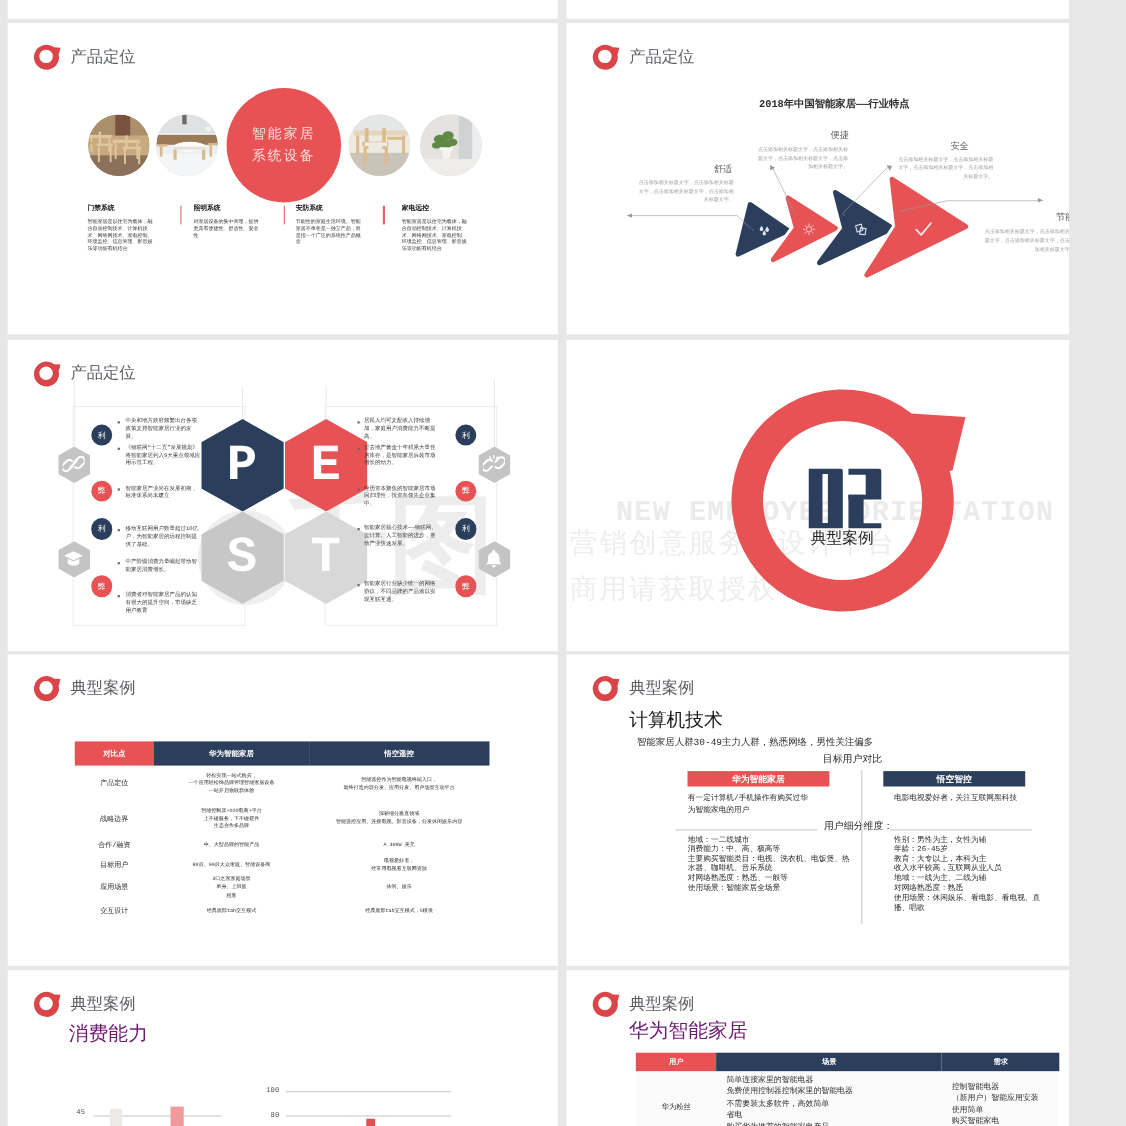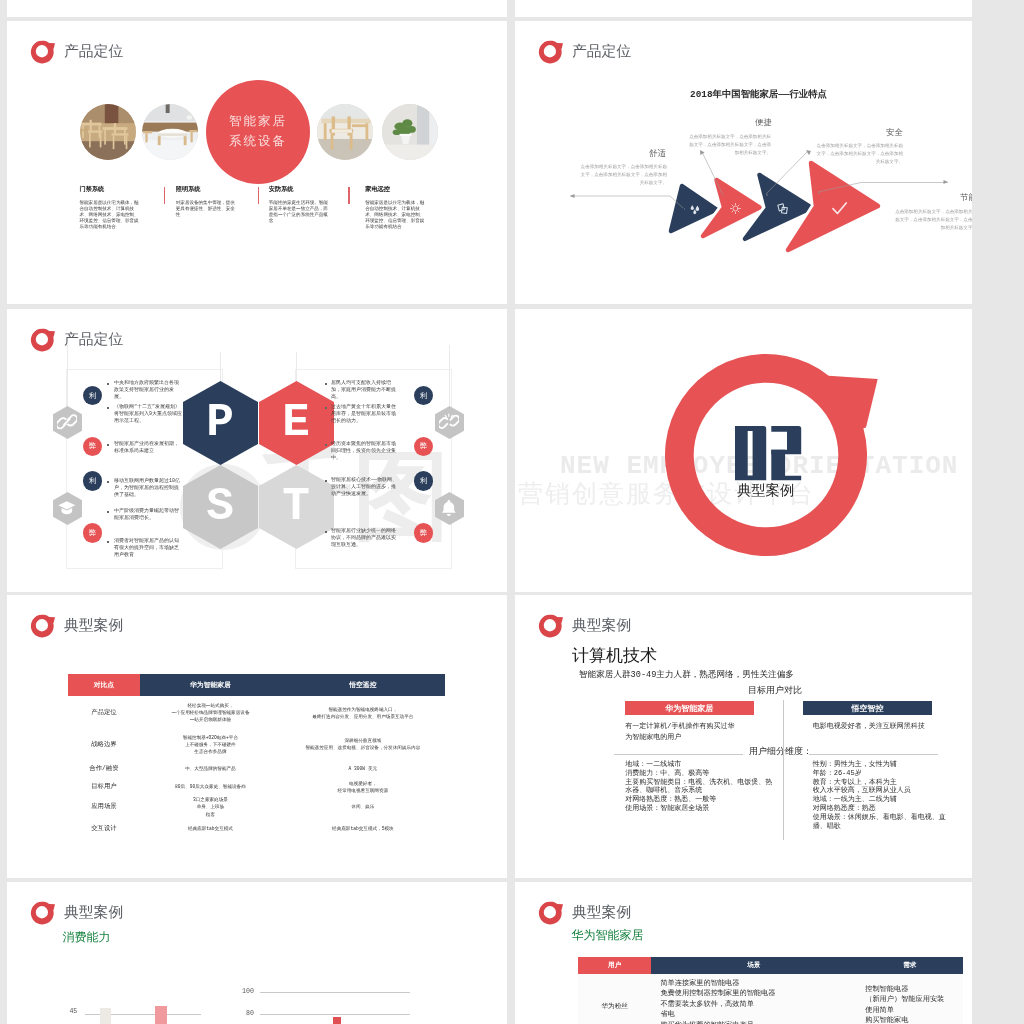--- a/index.html
+++ b/index.html
@@ -52,21 +52,21 @@
   .s6-h{position:absolute;font-size:17px;font-weight:normal;color:#1a1a1a;white-space:nowrap;line-height:1;}
   .s6-sub{position:absolute;font-size:8.6px;color:#2a2a2a;white-space:nowrap;line-height:1;}
   .s6-ct{position:absolute;font-size:9px;color:#2a2a2a;white-space:nowrap;line-height:1;}
   .s6-pill{position:absolute;color:#fff;font-size:8px;font-weight:bold;display:flex;
            align-items:center;justify-content:center;}
   .s6-d{position:absolute;font-size:7px;color:#2a2a2a;line-height:1.6;}
   .s6-dim{position:absolute;font-size:7px;color:#2a2a2a;line-height:1.26;}
   .s6-line{position:absolute;background:#c9c9c9;}
 
   
-  .s7-h{position:absolute;font-size:12px;font-weight:normal;color:#15803d;white-space:nowrap;line-height:1;}
+  .s7-h{position:absolute;font-size:18px;font-weight:normal;color:#701a75;white-space:nowrap;line-height:1;}
   .s7-b{position:absolute;font-size:7.1px;color:#3d3d3d;line-height:1.38;font-weight:normal;}
   .s7-tick{position:absolute;font-size:6.6px;color:#555;text-align:right;width:18px;line-height:1;}
   .s7-ln{position:absolute;height:1px;background:#c9c9c9;}
   .s7-bar{position:absolute;}
 </style>
 </head>
 <body>
 
 <div class="page">
 
@@ -262,21 +262,21 @@
         <path d="M 31.0 8.0 L 98.0 51.0 L 8.0 95.0 L 36.0 51.5 Z" fill="#E75355" stroke="#E75355" stroke-width="4.5" stroke-linejoin="round"></path>
       </svg>
       <svg style="position:absolute;left:314.5px;top:177.5px;" width="19" height="19" viewBox="0 0 22 22">
         <path d="M3.4 11.2 L8.6 16.8 L18.8 4.6" stroke="#fbe6e6" stroke-width="1.9" fill="none" stroke-linecap="round" stroke-linejoin="round"></path>
       </svg>
       <div style="position:absolute;left:303.0px;top:171.0px;width:1.8px;height:1.8px;border-radius:50%;background:#8d8d8d;opacity:.5;"></div>
       <div class="s2-lab" style="left:134.0px;top:129.0px;">舒适</div>
       <div class="s2-txt" style="left:64.0px;top:142.0px;width:88px;text-align:right;">点击添加相关标题文字，点击添加相关标题文字，点击添加相关标题文字，点击添加相关标题文字。</div>
       <div class="s2-lab" style="left:240.0px;top:98.0px;">便捷</div>
       <div class="s2-txt" style="left:170.0px;top:112.0px;width:86px;text-align:right;">点击添加相关标题文字，点击添加相关标题文字，点击添加相关标题文字，点击添加相关标题文字。</div>
-      <div class="s2-lab" style="left:371.0px;top:108.0px;">安全</div>
+      <div class="s2-lab" style="left:349px;top:108.0px;">安全</div>
       <div class="s2-txt" style="left:301.0px;top:121.0px;width:87px;text-align:right;">点击添加相关标题文字，点击添加相关标题文字，点击添加相关标题文字，点击添加相关标题文字。</div>
       <div class="s2-lab" style="left:445.0px;top:173.0px;">节能</div>
       <div class="s2-txt" style="left:376.0px;top:187.0px;width:86px;text-align:right;">点击添加相关标题文字，点击添加相关标题文字，点击添加相关标题文字，点击添加相关标题文字。</div>
       <svg style="position:absolute;left:0;top:0;" width="503" height="283" viewBox="0 0 503 283">
         <g stroke="#9a9a9a" stroke-width="0.55" fill="none">
           <path d="M168.0 187.0 L155.0 175.0 L55.0 175.0"></path>
           <path d="M207.5 173.0 L187.0 131.0"></path>
           <path d="M251.0 173.0 L293.0 130.0"></path>
           <path d="M303.0 171.0 L346.0 161.5 L433.0 161.5"></path>
         </g>
@@ -388,20 +388,21 @@
       <div class="s3-pt" style="left:324.0px;top:132.0px;">经历资本聚焦的智能家居市场回归理性，投资向领先企业集中。</div>
       <div class="s3-dot" style="left:318.0px;top:135.0px;"></div>
       <div class="s3-pt" style="left:324.0px;top:168.0px;">智能家居核心技术——物联网、云计算、人工智能的进步，推动产业快速发展。</div>
       <div class="s3-dot" style="left:318.0px;top:171.0px;"></div>
       <div class="s3-pt" style="left:324.0px;top:219.0px;">智能家居行业缺少统一的网络协议，不同品牌的产品难以实现互联互通。</div>
       <div class="s3-dot" style="left:318.0px;top:222.0px;"></div>
     </div>
 <div class="slide right" style="left:515px;top:309px;">
       <div class="wm-en" style="left:45.0px;top:142.0px;">NEW EMPLOYEE ORIENTATION</div>
       <div class="wm-cn" style="left:3.0px;top:168.0px;">营销创意服务与设计平台</div>
+      <div class="wm-cn" style="left:3.0px;top:210.0px;">商用请获取授权</div>
       <svg style="position:absolute;left:149.0px;top:43.5px;" width="216" height="204" viewBox="0 0 216 204">
         <path fill="#E75355" fill-rule="evenodd" d="M 164.7 22.8 L 213.7 26.1 L 202.0 74.5 L 199.4 75.2 A 101 101 0 1 1 164.7 22.8 ZM 102 102 m -72.3 0 a 72.3 72.3 0 1 0 144.6 0 a 72.3 72.3 0 1 0 -144.6 0 Z"></path>
       </svg>
       <svg style="position:absolute;left:220.4px;top:117.3px;" width="67" height="54.5" viewBox="0 0 67 54.5">
         <g fill="#2B3F5C">
           <path fill-rule="evenodd" d="M0 0 H28.6 A2.6 2.6 0 0 1 31.2 2.6 V54.3 H0 Z M12.7 4.9 H17.6 V49.5 H12.7 Z"></path>
           <path d="M36.3 0 H63.6 A2.6 2.6 0 0 1 66.2 2.6 V28.2 H36.3 V23.7 H52.0 V5.7 H36.3 Z"></path>
           <path d="M36.3 23.7 H50.1 V49.7 H66.2 V54.3 H36.3 Z"></path>
         </g>
       </svg>

